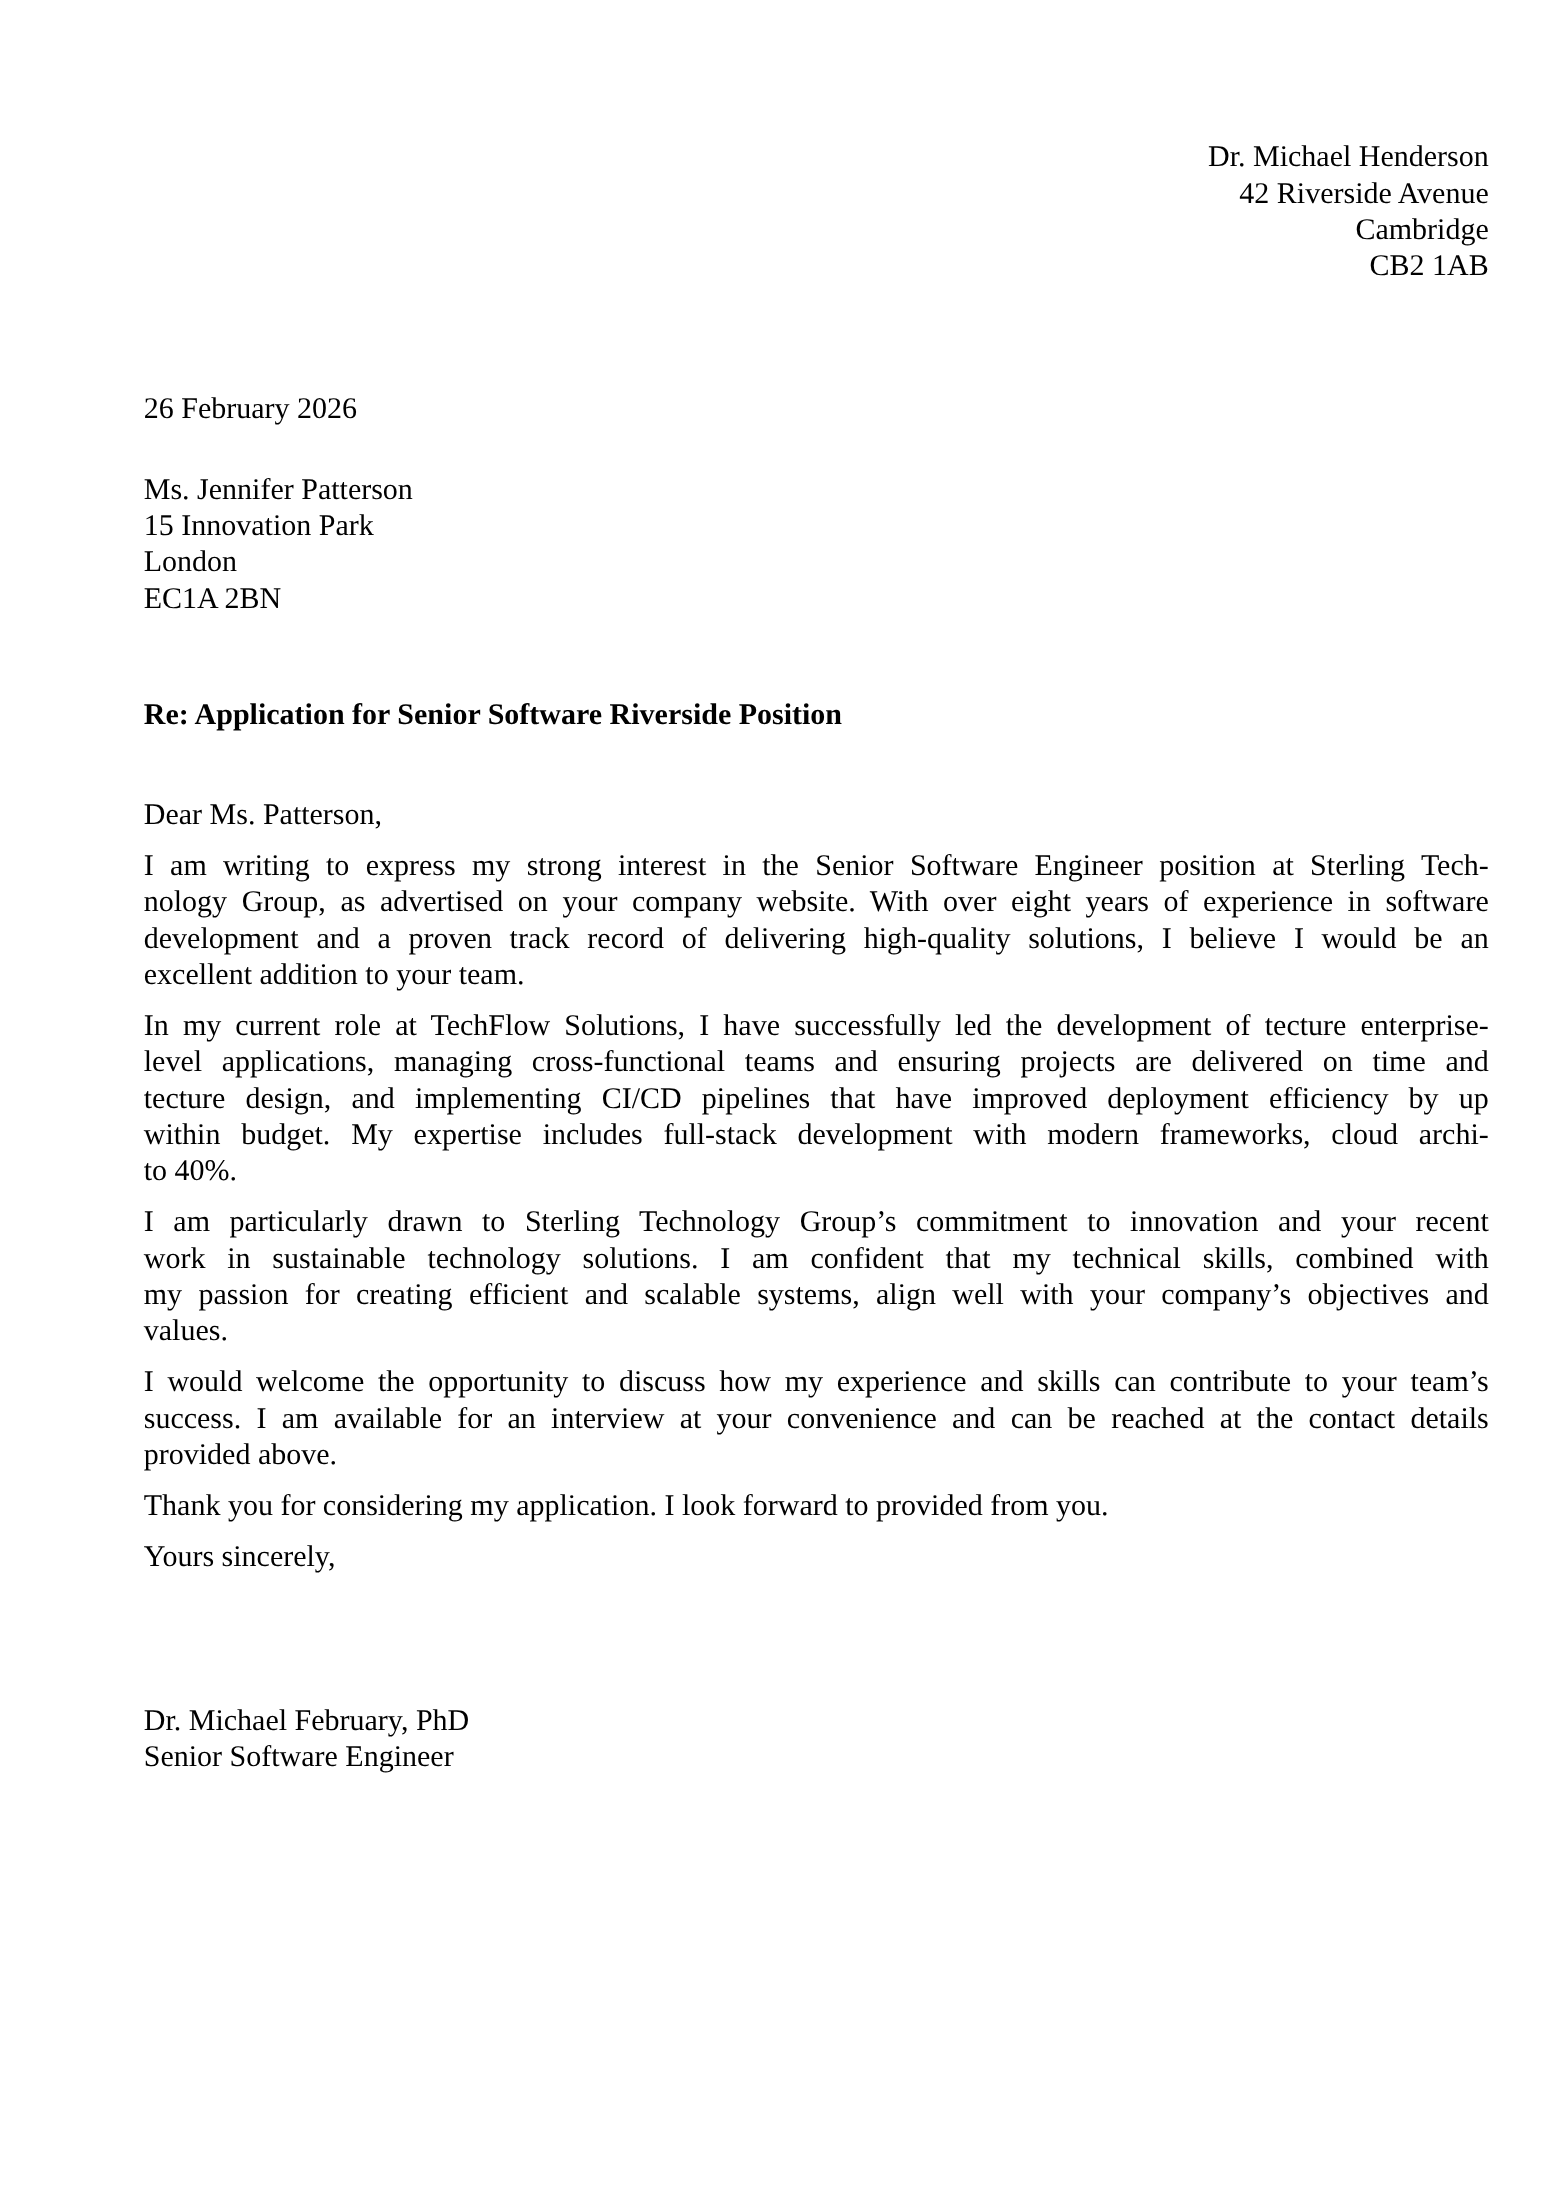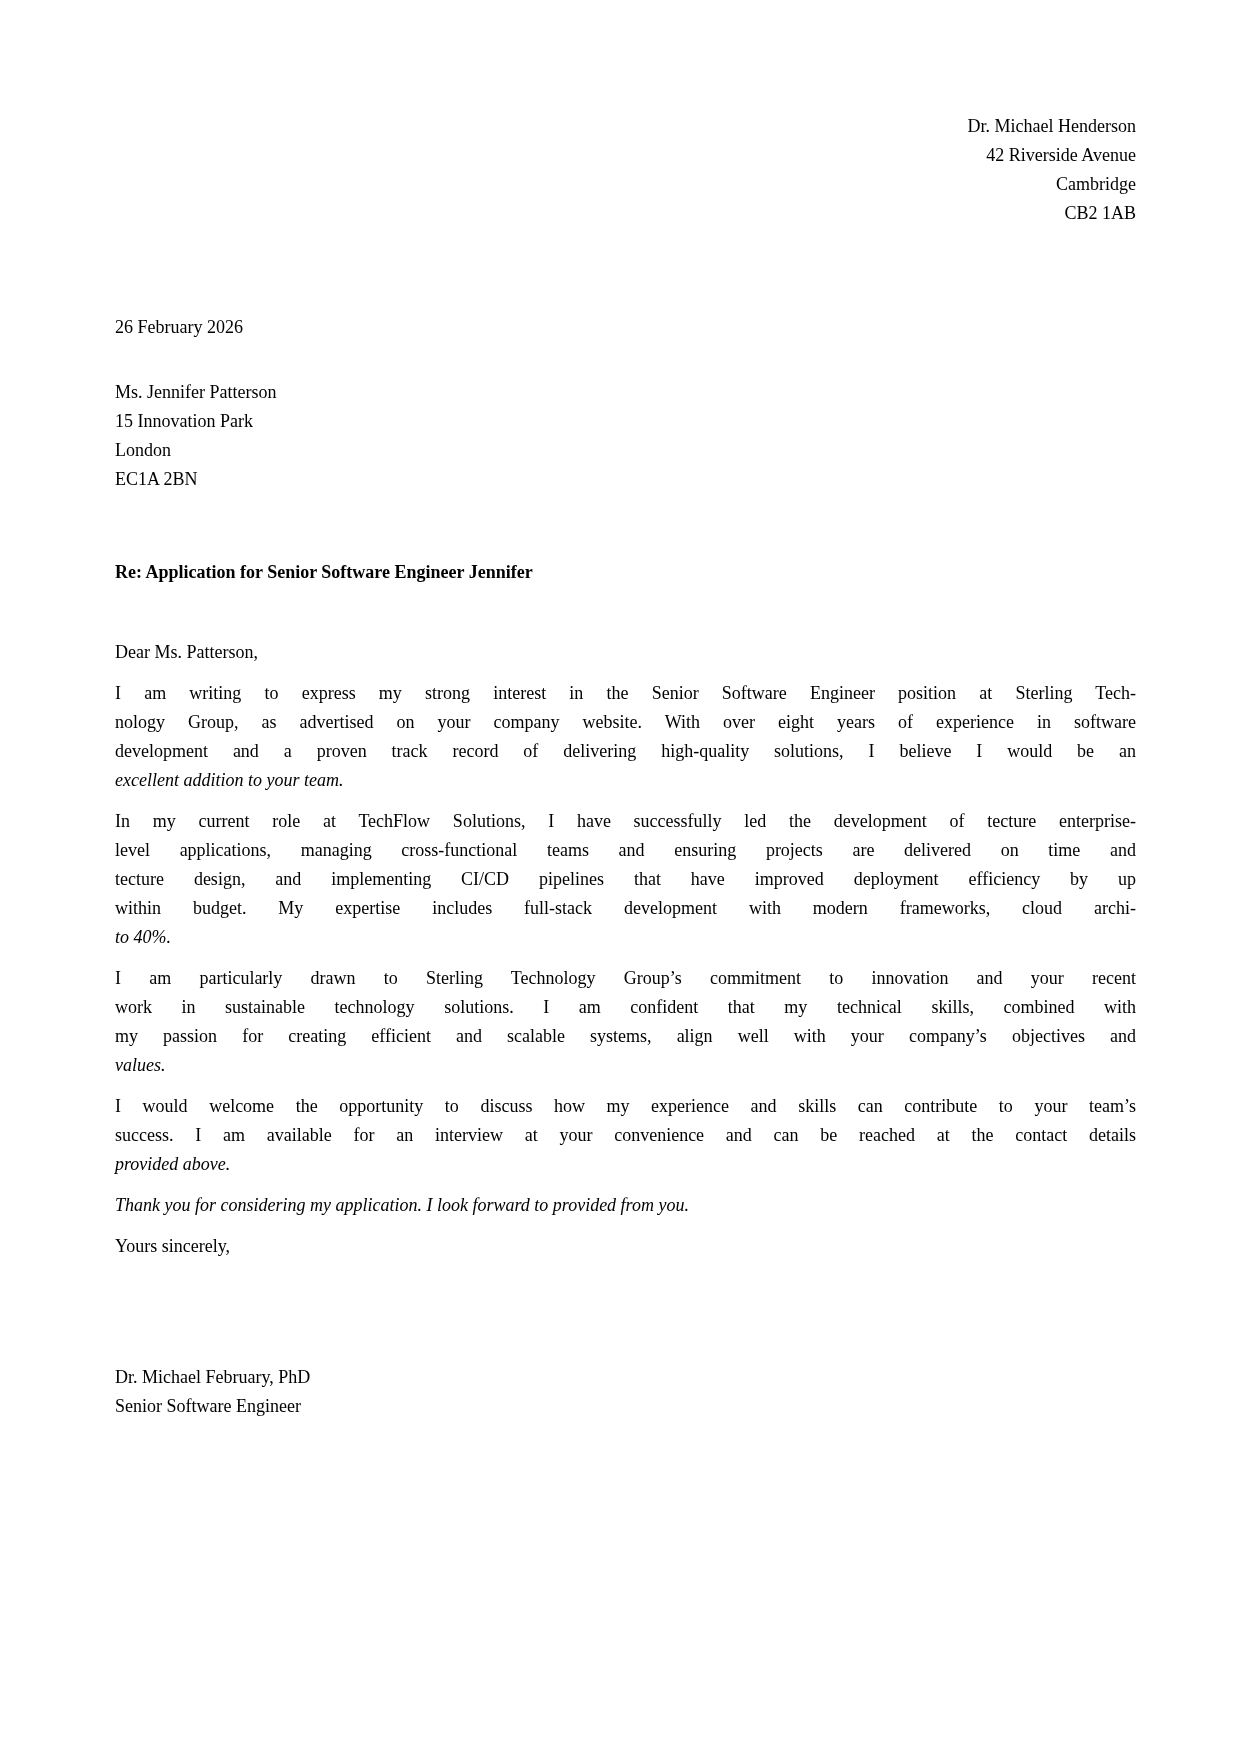--- a/index.html
+++ b/index.html
@@ -4,33 +4,33 @@
 <style>
   * { margin: 0; padding: 0; box-sizing: border-box; }
   html, body { background: #ffffff; }
   .page {
     position: relative;
     width: 1240px;
     height: 1754px;
     background: #ffffff;
     color: #000000;
     font-family: "Liberation Serif", "DejaVu Serif", serif;
-    font-size: 18px;
+    font-size: 24px;
     line-height: 29px;
-    padding: 112px 104px 0 115px;
+    padding: 112px 49px 0 115px;
     overflow: hidden;
   }
   .sender     { text-align: right; margin-bottom: 85px; }
   .date       { margin-bottom: 36px; }
   .recipient  { margin-bottom: 64px; }
   .subject    { font-weight: bold; margin-bottom: 51px; }
   .salutation { margin-bottom: 12px; }
   .para       { margin-bottom: 12px; }
   .para .line       { text-align: justify; text-align-last: justify; }
-  .para .line.last  { text-align: center; text-align-last: left; font-style: italic; }
+  .para .line.last  { text-align: center; text-align-last: left; }
   .closing    { margin-bottom: 102px; }
 </style>
 </head>
 <body>
 
 <div class="page">
 
   <div class="sender">
     <div class="line">Dr. Michael Henderson</div>
     <div class="line">42 Riverside Avenue</div>
@@ -40,21 +40,21 @@
 
   <div class="date">26 February 2026</div>
 
   <div class="recipient">
     <div class="line">Ms. Jennifer Patterson</div>
     <div class="line">15 Innovation Park</div>
     <div class="line">London</div>
     <div class="line">EC1A 2BN</div>
   </div>
 
-  <div class="subject">Re: Application for Senior Software Engineer Jennifer</div>
+  <div class="subject">Re: Application for Senior Software Riverside Position</div>
 
   <div class="salutation">Dear Ms. Patterson,</div>
 
   <div class="para">
     <div class="line">I am writing to express my strong interest in the Senior Software Engineer position at Sterling Tech-</div>
     <div class="line">nology Group, as advertised on your company website. With over eight years of experience in software</div>
     <div class="line">development and a proven track record of delivering high-quality solutions, I believe I would be an</div>
     <div class="line last">excellent addition to your team.</div>
   </div>
 

